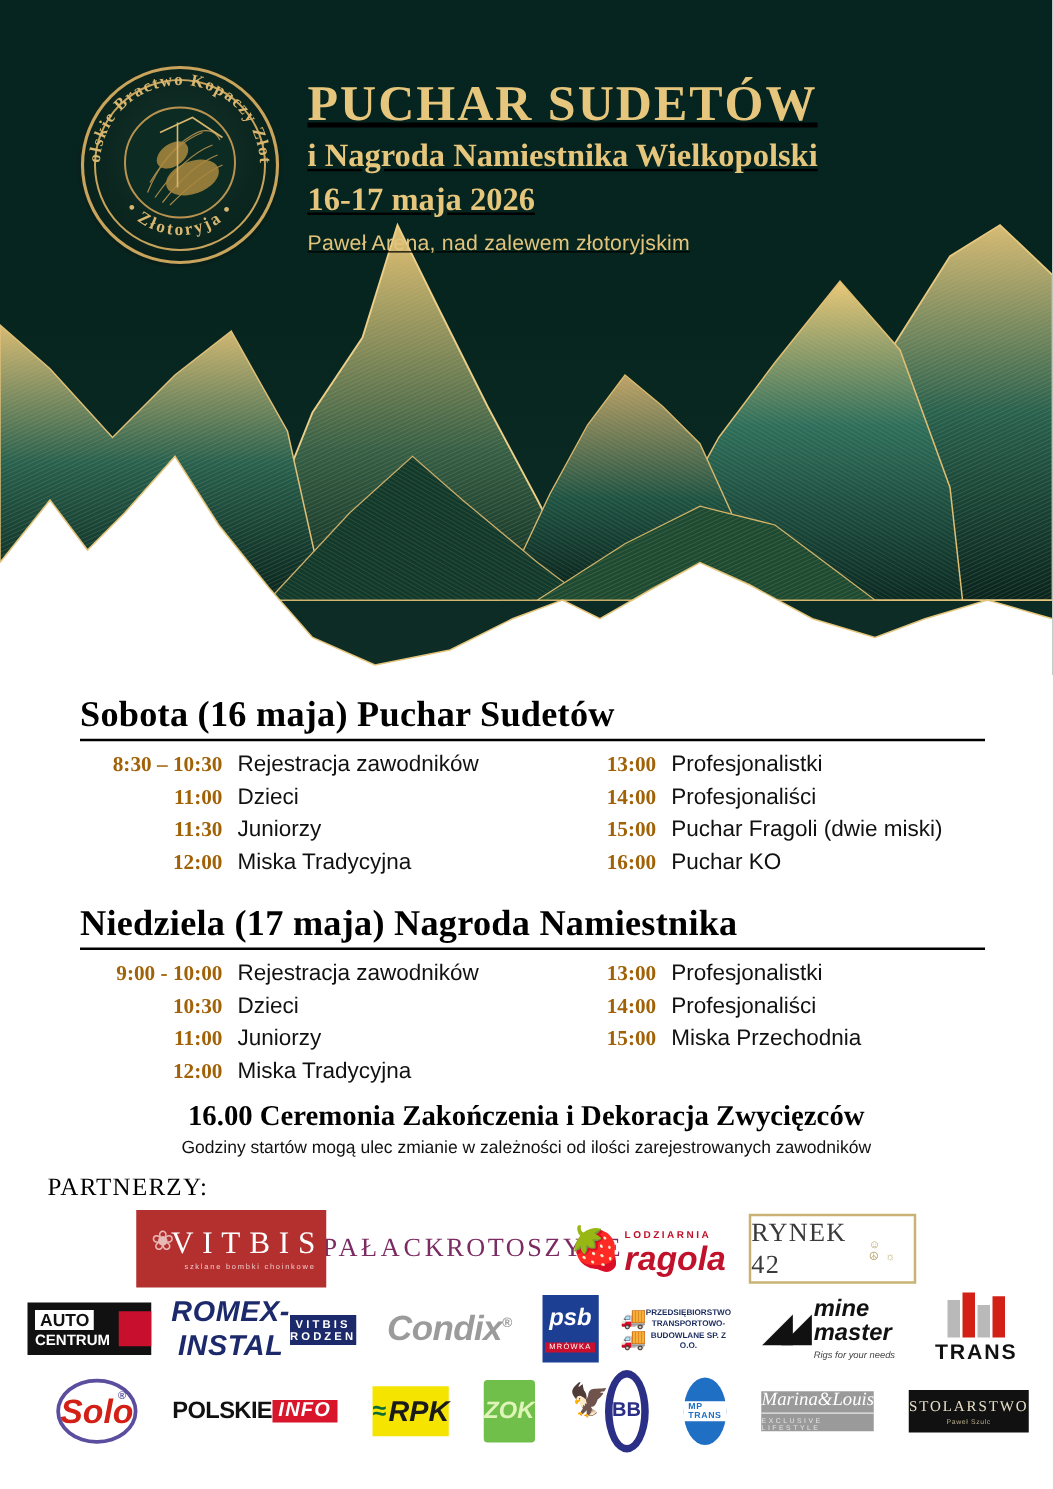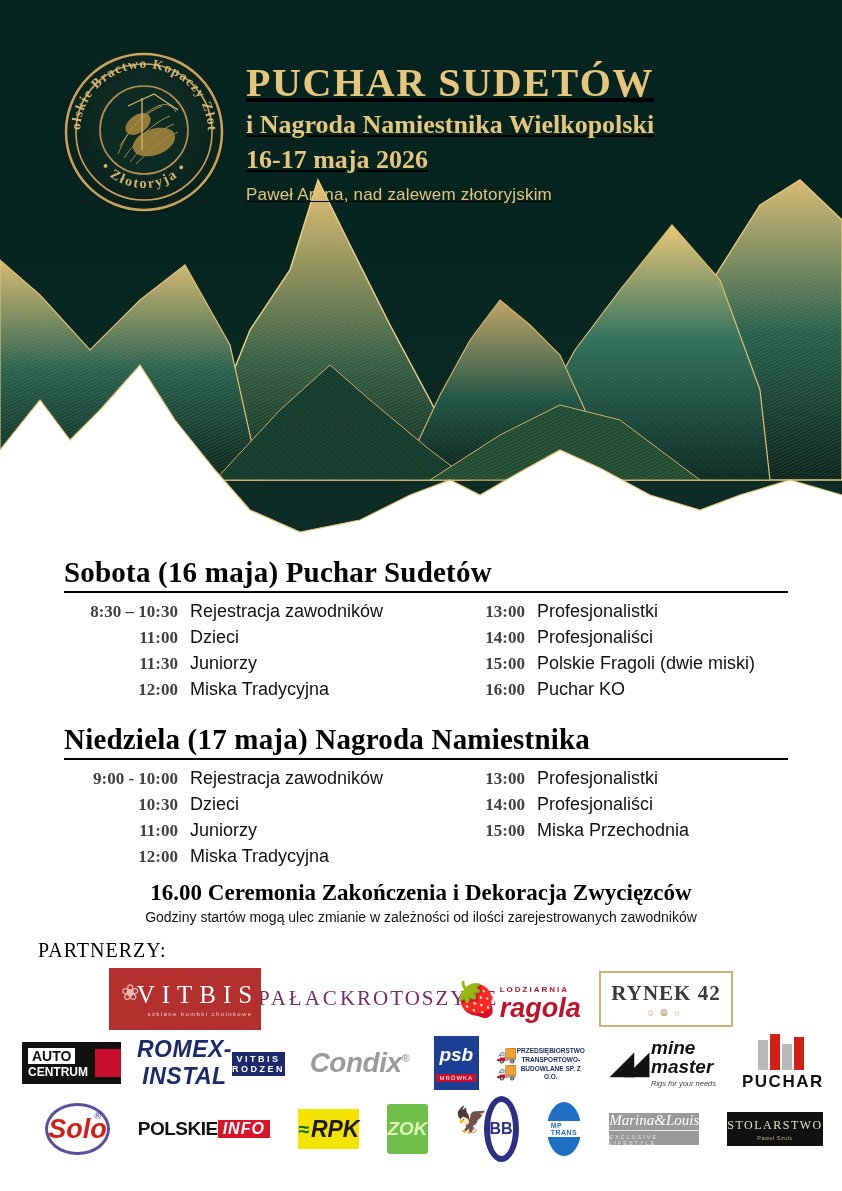--- a/index.html
+++ b/index.html
@@ -55,21 +55,21 @@
     margin:0 0 2px 14px;letter-spacing:.2px;
   }
   .day-rule{height:2px;background:#000;margin:0 0 8px 14px;width:724px;}
   .rows{display:flex;}
   .col{display:flex;flex-direction:column;}
   .col-left{width:405px;}
   .col-right{width:330px;}
   .row{display:flex;align-items:baseline;height:26px;}
   .time{
     font-family:"Liberation Serif", serif;
-    font-weight:700;font-size:17px;color:#404040;
+    font-weight:700;font-size:17px;color:#a16207;
     text-align:right;padding-right:12px;white-space:nowrap;
   }
   .col-left .time{width:128px;}
   .col-right .time{width:70px;}
   .ev{
     font-family:"Liberation Sans", sans-serif;
     font-size:18px;color:#111;white-space:nowrap;
   }
 
   .ceremony{
@@ -110,22 +110,22 @@
   .lg-fragola{display:flex;align-items:center;width:130px;}
   .lg-fragola .berry{font-size:34px;line-height:1;}
   .lg-fragola .ftxt{margin-left:2px;}
   .lg-fragola .f1{font-size:8px;color:#c0122a;letter-spacing:2px;font-weight:700;}
   .lg-fragola .f2{font-size:27px;color:#c0122a;font-weight:700;font-style:italic;line-height:.9;}
 
   .lg-prox{text-align:center;width:145px;position:relative;}
   .lg-prox .px{font-size:27px;font-weight:700;letter-spacing:3px;color:#111;}
   .lg-prox .pxs{font-size:7px;letter-spacing:3.4px;color:#555;margin-top:3px;}
 
-  .lg-rynek{border:2px solid #c9b273;width:130px;height:52px;flex-direction:column;
-    font-family:"Liberation Serif",serif;color:#3a3a3a;position:relative;font-weight:bold;}
+  .lg-rynek{border:2px solid #c9b273;width:130px;height:52px;
+    font-family:"Liberation Serif",serif;color:#3a3a3a;position:relative;}
   .lg-rynek .rt{font-size:21px;letter-spacing:1px;}
   .lg-rynek .rd{font-size:9px;color:#b9a468;letter-spacing:5px;margin-top:2px;}
 
   .lg-auto{background:#111;width:108px;height:42px;color:#fff;position:relative;}
   .lg-auto .a1{font-size:14px;font-weight:700;line-height:1;background:#fff;color:#111;
     padding:1px 4px;}
   .lg-auto .a2{font-size:12px;font-weight:700;line-height:1;margin-top:2px;}
   .lg-auto .abox{display:flex;flex-direction:column;align-items:flex-start;margin-left:6px;}
   .lg-auto .ared{width:26px;height:28px;background:#c8102e;margin-left:7px;}
 
@@ -351,21 +351,21 @@
         <div class="row">
           <span class="time">13:00</span>
           <span class="ev">Profesjonalistki</span>
         </div>
         <div class="row">
           <span class="time">14:00</span>
           <span class="ev">Profesjonaliści</span>
         </div>
         <div class="row">
           <span class="time">15:00</span>
-          <span class="ev">Polskie Fragoli (dwie miski)</span>
+          <span class="ev">Puchar Fragoli (dwie miski)</span>
         </div>
         <div class="row">
           <span class="time">16:00</span>
           <span class="ev">Puchar KO</span>
         </div>
       </div>
     </div>
   </div>
 
   <div class="day" style="margin-top:18px;">
@@ -485,21 +485,21 @@
     </div>
 
     <div class="col-albud">
       <div class="lg-albud">
         <div class="bars">
           <i style="height:30px;background:#b9b9b9;"></i>
           <i style="height:36px;background:#d32017;"></i>
           <i style="height:26px;background:#b9b9b9;"></i>
           <i style="height:33px;background:#d32017;"></i>
         </div>
-        <div class="ab">PUCHAR</div>
+        <div class="ab">TRANS</div>
       </div>
     </div>
   </div>
 
   <div class="logo-row" style="gap:28px;padding-left:48px;">
     <div class="logo lg-solo">
       <span>Solo</span>
       <sup>®</sup>
     </div>
 

